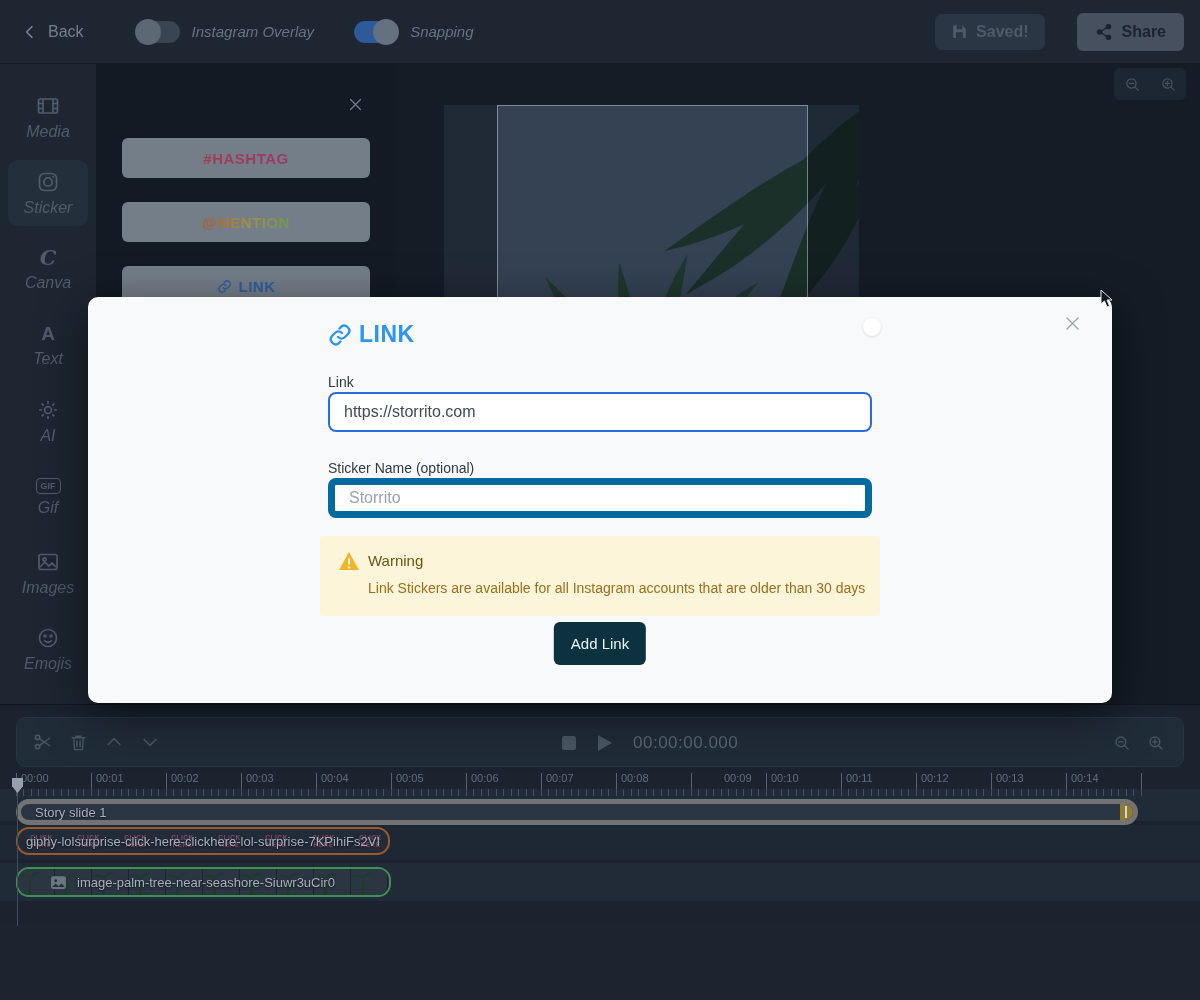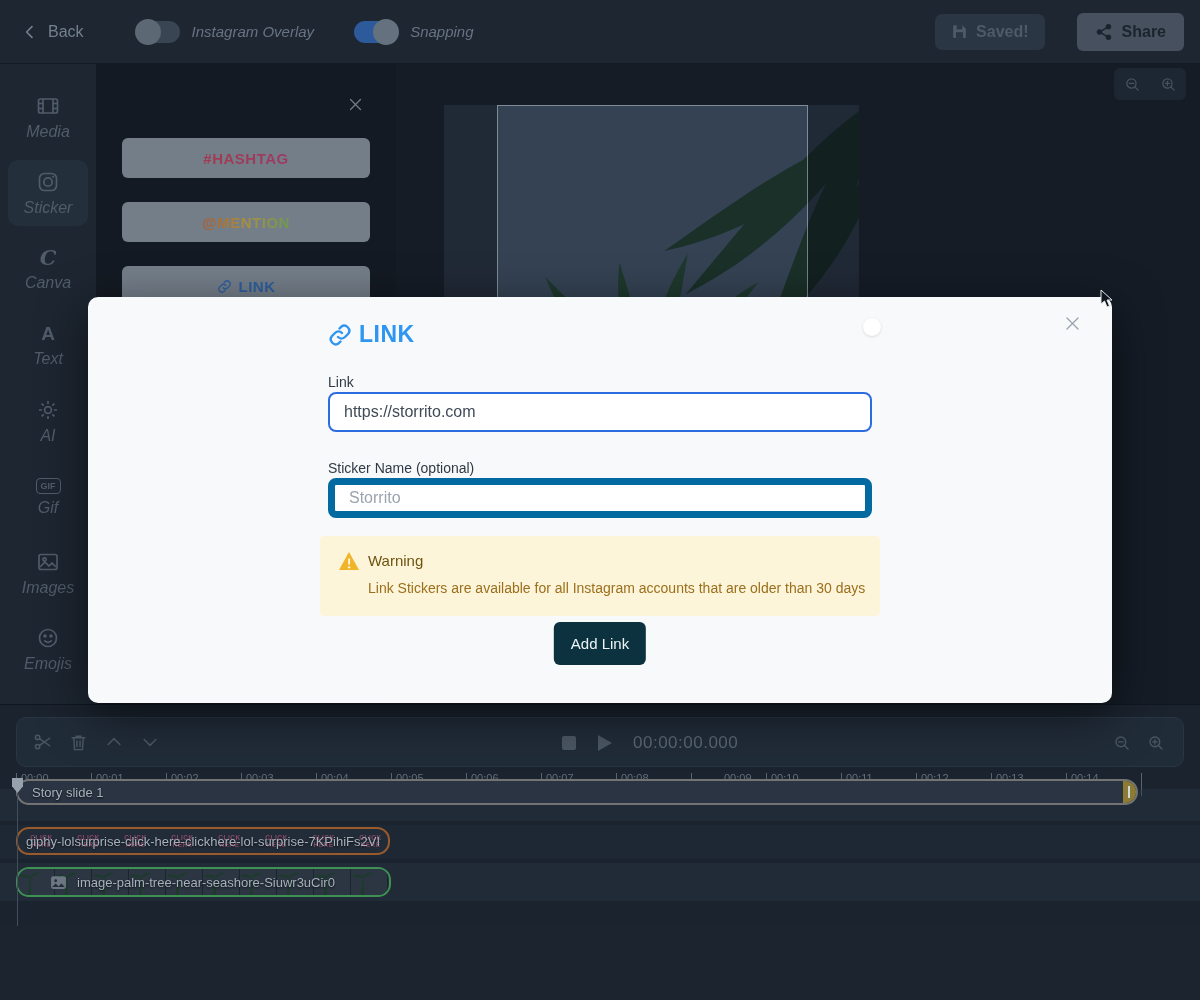--- a/index.html
+++ b/index.html
@@ -65,21 +65,21 @@
   .ruler { position:absolute; left:0; top:66px; width:1200px; height:24px; }
   .ruler .major { position:absolute; top:2px; width:1px; height:16px; background:#57636f; }
   .ruler .rlabel { position:absolute; top:1px; font-size:11px; color:#626e7c; }
   .ruler-minor { position:absolute; left:16px; top:84px; width:1126px; height:7px;
     background:repeating-linear-gradient(90deg,#46525f 0px,#46525f 1px,transparent 1px,transparent 7.5px); }
   .playhead-flag { position:absolute; left:12px; top:73px; width:11px; height:15px; background:#97a1ae; clip-path:polygon(0 0,100% 0,100% 55%,50% 100%,0 55%); z-index:6; cursor:ew-resize; }
   .playhead-line { position:absolute; left:17px; top:86px; width:1px; height:135px; background:#434e5c; z-index:5; }
 
   .track { position:absolute; border-radius:13px; overflow:hidden; display:flex; align-items:center; cursor:pointer; }
   .track-label { font-size:13px; color:#a7b1bc; text-shadow:0 1px 2px rgba(0,0,0,.7); white-space:nowrap; position:relative; z-index:2; }
-  .track.story { left:16px; top:74px; width:1122px; height:26px; border:2px solid #737373; background:#2a3442; }
+  .track.story { left:16px; top:94px; width:1122px; height:26px; border:5px solid #737373; background:#2a3442; }
   .track.story .track-label { margin-left:14px; }
   .story-cap { position:absolute; right:0; top:0; width:13px; height:100%; background:#8c7c33; }
   .story-cap .grip { position:absolute; left:5px; top:50%; transform:translateY(-50%); width:2px; height:12px; background:#cfd8df; }
   .track.giphy { left:16px; top:122px; width:374px; height:28px; border:2px solid #9a5a2c; background:#222c39; justify-content:center; }
   .track.image { left:16px; top:162px; width:375px; height:30px; border:2px solid #3f9053; background:#232d38; }
   .thumb-layer { position:absolute; inset:0; display:flex; align-items:center; z-index:1; overflow:hidden; }
   .click-thumb { flex:0 0 47px; text-align:center; font-size:6.5px; font-weight:bold; line-height:7px; color:#8a4a68; letter-spacing:.5px; white-space:pre-line; }
   .image-track-content { position:relative; z-index:2; display:flex; align-items:center; gap:10px; margin-left:32px; }
   .img-ico { color:#8d97a2; display:flex; }
   .tl-bottom { position:absolute; left:0; top:221px; width:1200px; height:75px; background:#1b242f; }

